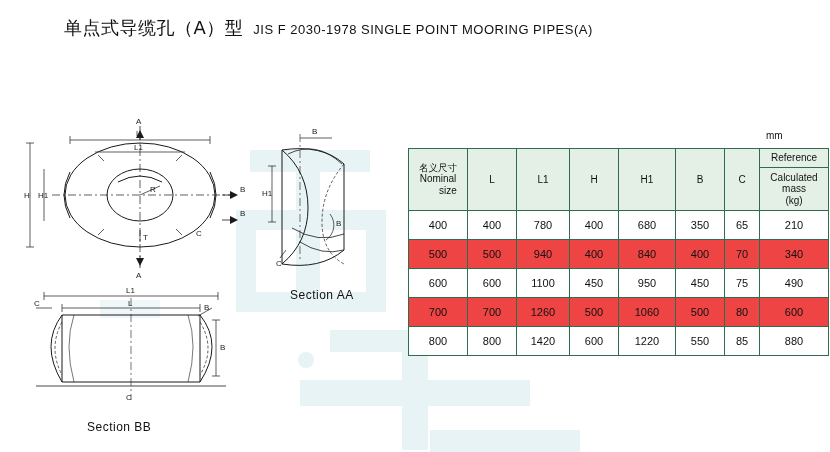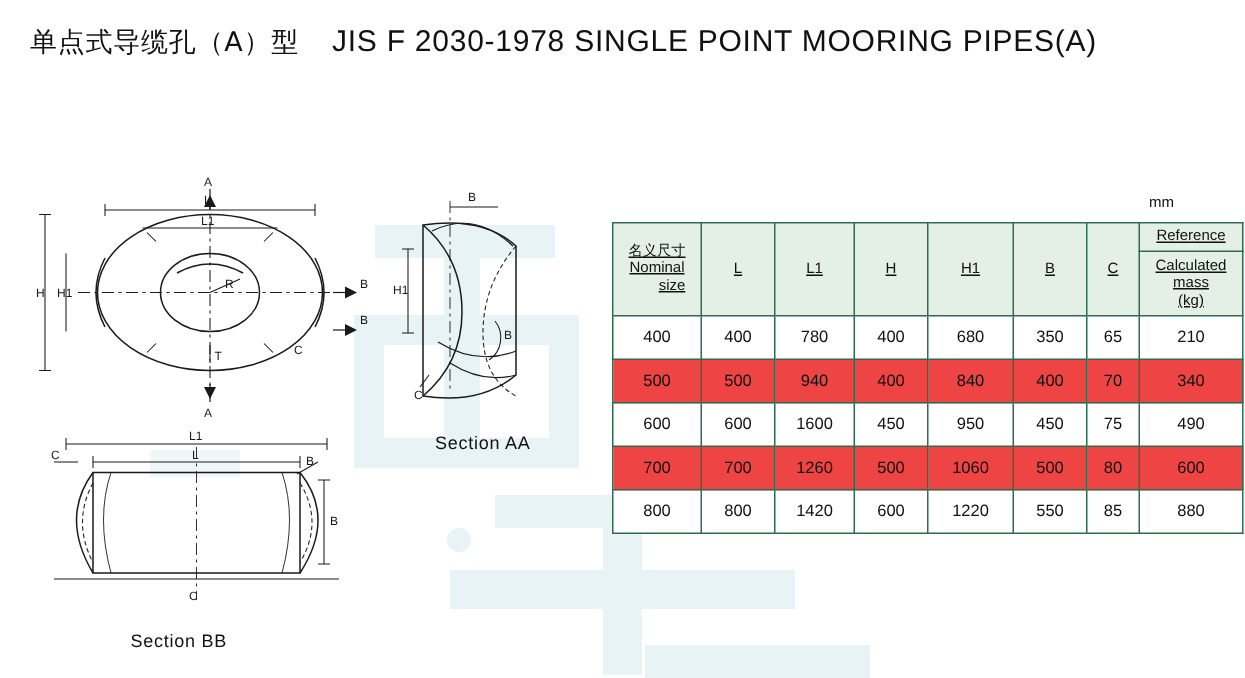--- a/index.html
+++ b/index.html
@@ -22,22 +22,22 @@
   .content{position:relative;z-index:2;}
 
   
   .title{
     position:absolute;
     left:20px;top:16px;
     font-size:18px;
     letter-spacing:.5px;
     white-space:nowrap;
   }
-  .title .cn{font-family:"DejaVu Sans", sans-serif;font-size:18px;}
-  .title .en{font-size:20px;margin-left:22px;}
+  .title .cn{font-family:"DejaVu Sans", sans-serif;font-size:18px;margin-left:44px;}
+  .title .en{font-size:13px;margin-left:10px;}
 
   
   .drawings{position:absolute;left:0;top:110px;width:400px;height:330px;}
   .sec-label{
     position:absolute;
     font-size:12px;
     letter-spacing:.5px;
   }
   .sec-aa{left:290px;top:178px;}
   .sec-bb{left:87px;top:310px;}
@@ -59,21 +59,20 @@
     border:1px solid #2f6b4f;
     text-align:center;
     vertical-align:middle;
     padding:0;
     font-weight:normal;
   }
   table.dim thead td{
     background:#e4f0e6;
     line-height:1.15;
     font-size:10px;
-    text-decoration:underline;
   }
   .hdr-nominal{width:58px;height:60px;}
   .hdr-nominal .cn{display:block;font-family:"DejaVu Sans",sans-serif;font-size:9.5px;}
   .hdr-nominal .en1{display:block;font-size:10px;}
   .hdr-nominal .en2{display:block;font-size:10px;padding-left:20px;}
   .col-l{width:48px;}
   .col-l1{width:52px;}
   .col-h{width:48px;}
   .col-h1{width:56px;}
   .col-b{width:48px;}
@@ -285,21 +284,21 @@
         <td>940</td>
         <td>400</td>
         <td>840</td>
         <td>400</td>
         <td>70</td>
         <td>340</td>
       </tr>
       <tr>
         <td>600</td>
         <td>600</td>
-        <td>1600</td>
+        <td>1100</td>
         <td>450</td>
         <td>950</td>
         <td>450</td>
         <td>75</td>
         <td>490</td>
       </tr>
       <tr class="alt">
         <td>700</td>
         <td>700</td>
         <td>1260</td>

